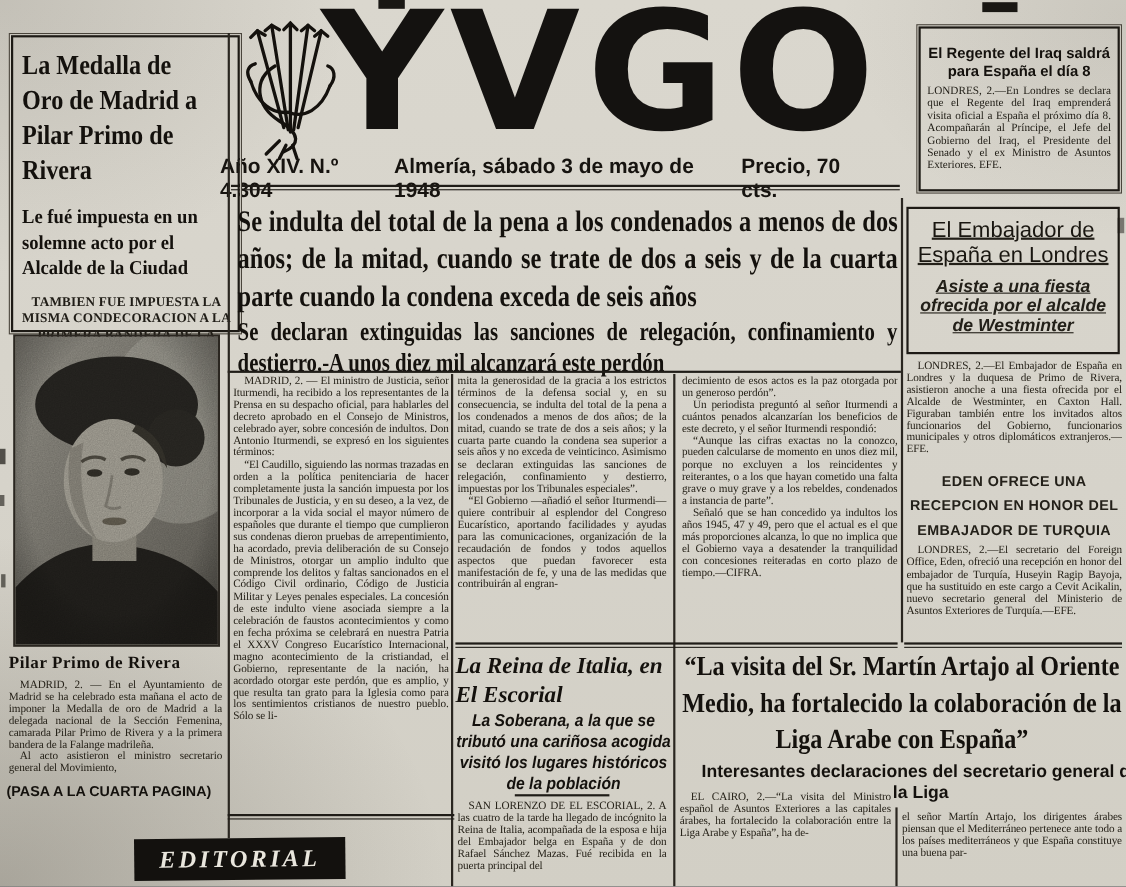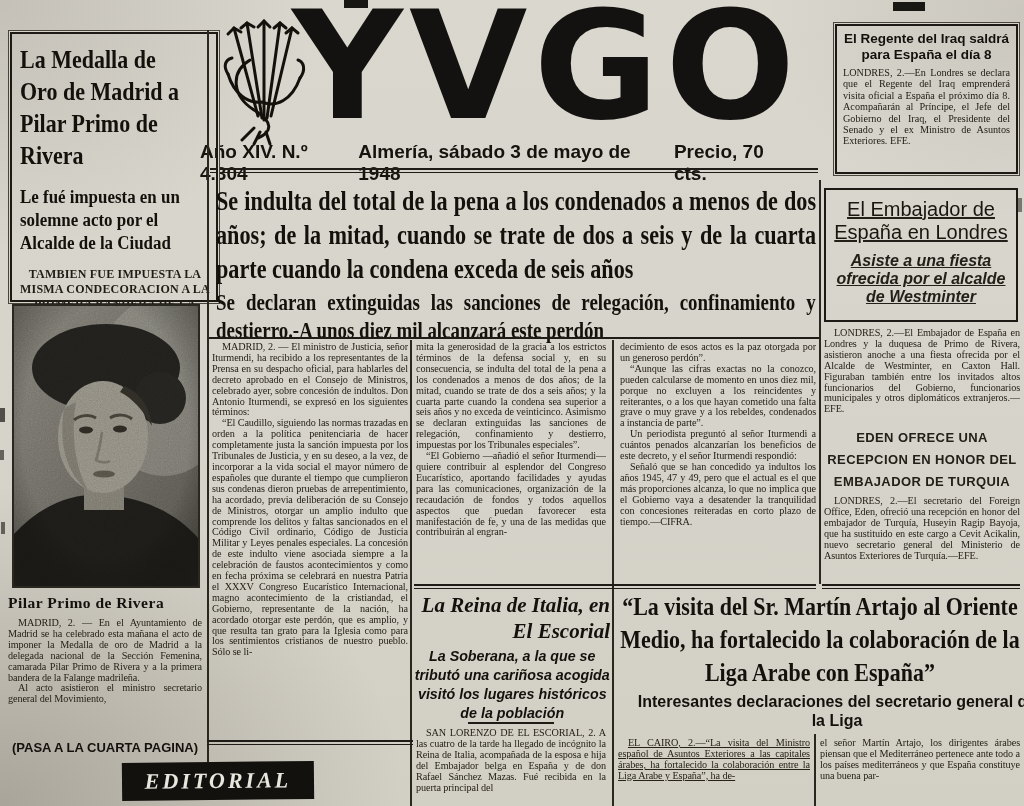--- a/index.html
+++ b/index.html
@@ -37,21 +37,21 @@
              box-shadow:0 0 0 1px #d6d3ca, 0 0 0 2px #4a453c; padding:10px 6px 6px 8px; }
   #medalla .h { font-weight:bold; font-size:25px; line-height:32px; color:#14110d;
                 transform:scaleX(.88); transform-origin:left top; width:200px; }
   #medalla .s { margin-top:14px; font-weight:bold; font-size:18px; line-height:23px; color:#14110d;
                 transform:scaleX(.94); transform-origin:left top; width:184px; }
   #medalla .d { margin-top:12px; font-size:12px; line-height:15px; font-weight:bold;
                 letter-spacing:.2px; color:#201d17; text-align:center; }
 
   
   #iraq { left:835px; top:24px; width:183px; height:150px; border:2px solid #1d1a15;
-          box-shadow:0 0 0 1px #d6d3ca, 0 0 0 2px #4a453c; padding:5px 6px; }
+          box-shadow:0 0 0 1px #d6d3ca, 0 0 0 2px #4a453c; padding:15px 6px; }
   #iraq .h { font-weight:bold; font-size:13.5px; line-height:16px; text-align:center; color:#14110d; }
   #iraq .b { margin-top:4px; font-size:10.2px; line-height:11.4px; }
 
   
   #main-hl { left:216px; top:184px; width:730px; font-weight:bold; font-size:27px; line-height:34px;
              color:#14110d; transform:scaleX(.822); transform-origin:left top; text-align:justify; }
   #main-sub { left:216px; top:288px; width:745px; font-weight:bold; font-size:23.5px; line-height:28px;
               color:#14110d; transform:scaleX(.805); transform-origin:left top; text-align:justify; }
 
   
@@ -63,38 +63,38 @@
 
   #eden-h { left:824px; top:427px; width:196px; font-size:13px; line-height:22px; font-weight:bold;
             letter-spacing:.4px; text-align:center; font-family:"Liberation Sans","DejaVu Sans",sans-serif; }
 
   
   #photo { left:14px; top:306px; width:184px; height:280px; outline:2px solid #2a2620; background:#8a877d; }
 
   #pilar-cap { left:8px; top:594px; width:192px; font-weight:bold; font-size:15.5px; 
                letter-spacing:.5px; color:#14110d; }
   #pilar-body { left:8px; top:618px; width:194px; height:96px; }
-  #pilar-jump { left:6px; top:740px; width:198px; font-weight:bold; font-size:13px; text-align:center;
+  #pilar-jump { left:6px; top:712px; width:198px; font-weight:bold; font-size:13px; text-align:left;
                 font-family:"Liberation Sans","DejaVu Sans",sans-serif; color:#14110d; }
 
   
   #reina-h { left:414px; top:592px; width:196px; font-style:italic; font-weight:bold; font-size:21px;
-             line-height:26px; text-align:right; color:#14110d; }
+             line-height:26px; text-align:left; color:#14110d; }
   #reina-s { left:412px; top:646px; width:218px; font-weight:bold; font-style:italic; font-size:15.5px;
              line-height:19px; text-align:center; transform:scaleX(.92); transform-origin:left top;
              font-family:"Liberation Sans","DejaVu Sans",sans-serif; color:#14110d; }
   #reina-u { left:468px; top:722px; width:86px; height:2px; }
   #reina-b { left:416px; top:728px; width:190px; height:78px; }
 
   
   #artajo-h { left:618px; top:590px; width:460px; font-weight:bold; font-size:25px; line-height:33px;
               text-align:center; color:#14110d; transform:scaleX(.878); transform-origin:left top; }
   #artajo-s { left:618px; top:692px; width:404px; font-weight:bold; font-size:16px; line-height:19px;
               text-align:center; font-family:"Liberation Sans","DejaVu Sans",sans-serif; color:#14110d;margin-left:17px; }
-  #artajo-l { left:618px; top:738px; width:192px; height:68px;text-decoration:underline; }
+  #artajo-l { left:618px; top:720px; width:192px; height:68px; }
   #artajo-r { left:820px; top:738px; width:200px; height:68px; }
 
   
   #editorial { left:122px; top:762px; width:192px; height:38px; background:#13110e; color:#e9e6dd;
                font-style:italic; font-weight:bold; font-size:22px; letter-spacing:3px;
                display:flex; align-items:center; justify-content:center; transform:rotate(-.6deg); }
 </style>
 </head>
 <body>
 
@@ -154,22 +154,22 @@
   <div class="abs body-txt just" style="left:212px;top:342px;width:196px;height:394px">
     <p>MADRID, 2. — El ministro de Justicia, señor Iturmendi, ha recibido a los representantes de la Prensa en su despacho oficial, para hablarles del decreto aprobado en el Consejo de Ministros, celebrado ayer, sobre concesión de indultos. Don Antonio Iturmendi, se expresó en los siguientes términos:</p>
     <p>“El Caudillo, siguiendo las normas trazadas en orden a la política penitenciaria de hacer completamente justa la sanción impuesta por los Tribunales de Justicia, y en su deseo, a la vez, de incorporar a la vida social el mayor número de españoles que durante el tiempo que cumplieron sus condenas dieron pruebas de arrepentimiento, ha acordado, previa deliberación de su Consejo de Ministros, otorgar un amplio indulto que comprende los delitos y faltas sancionados en el Código Civil ordinario, Código de Justicia Militar y Leyes penales especiales. La concesión de este indulto viene asociada siempre a la celebración de faustos acontecimientos y como en fecha próxima se celebrará en nuestra Patria el XXXV Congreso Eucarístico Internacional, magno acontecimiento de la cristiandad, el Gobierno, representante de la nación, ha acordado otorgar este perdón, que es amplio, y que resulta tan grato para la Iglesia como para los sentimientos cristianos de nuestro pueblo. Sólo se li-</p>
   </div>
   <div class="abs body-txt just" style="left:416px;top:342px;width:190px;height:240px">
     <p class="noind">mita la generosidad de la gracia a los estrictos términos de la defensa social y, en su consecuencia, se indulta del total de la pena a los condenados a menos de dos años; de la mitad, cuando se trate de dos a seis años; y la cuarta parte cuando la condena sea superior a seis años y no exceda de veinticinco. Asimismo se declaran extinguidas las sanciones de relegación, confinamiento y destierro, impuestas por los Tribunales especiales”.</p>
     <p>“El Gobierno —añadió el señor Iturmendi—quiere contribuir al esplendor del Congreso Eucarístico, aportando facilidades y ayudas para las comunicaciones, organización de la recaudación de fondos y todos aquellos aspectos que puedan favorecer esta manifestación de fe, y una de las medidas que contribuirán al engran-</p>
   </div>
   <div class="abs body-txt just" style="left:620px;top:342px;width:196px;height:240px">
     <p class="noind">decimiento de esos actos es la paz otorgada por un generoso perdón”.</p>
+    <p>Un periodista preguntó al señor Iturmendi a cuántos penados alcanzarían los beneficios de este decreto, y el señor Iturmendi respondió:</p>
     <p>“Aunque las cifras exactas no la conozco, pueden calcularse de momento en unos diez mil, porque no excluyen a los reincidentes y reiterantes, o a los que hayan cometido una falta grave o muy grave y a los rebeldes, condenados a instancia de parte”.</p>
-    <p>Un periodista preguntó al señor Iturmendi a cuántos penados alcanzarían los beneficios de este decreto, y el señor Iturmendi respondió:</p>
     <p>Señaló que se han concedido ya indultos los años 1945, 47 y 49, pero que el actual es el que más proporciones alcanza, lo que no implica que el Gobierno vaya a desatender la tranquilidad con concesiones reiteradas en corto plazo de tiempo.—CIFRA.</p>
   </div>
 
   <div class="abs vr" style="left:207px;top:30px;height:732px"></div>
   <div class="abs vr" style="left:410px;top:340px;height:466px"></div>
   <div class="abs vr" style="left:612px;top:340px;height:466px"></div>
   <div class="abs vr" style="left:819px;top:180px;height:404px"></div>
   <div class="abs vr" style="left:814px;top:734px;height:72px"></div>
 
   <div class="abs dbl" style="left:414px;top:584px;width:402px"></div>

